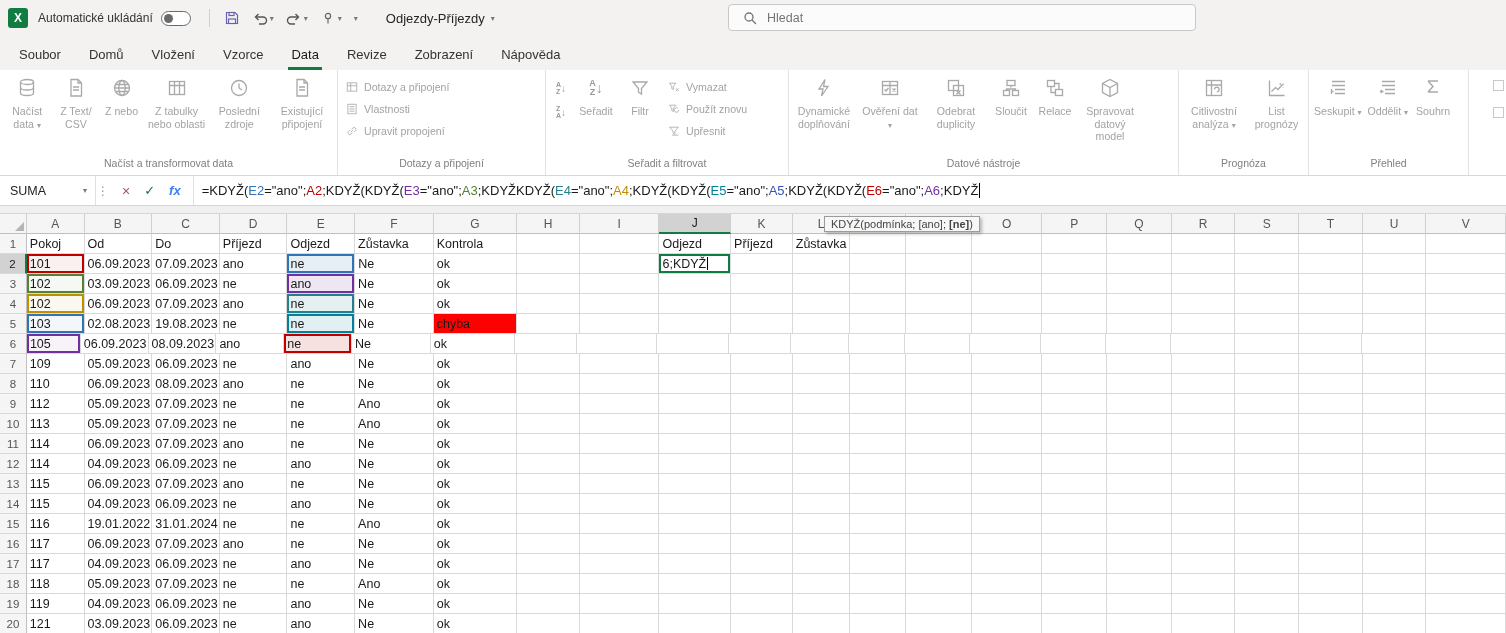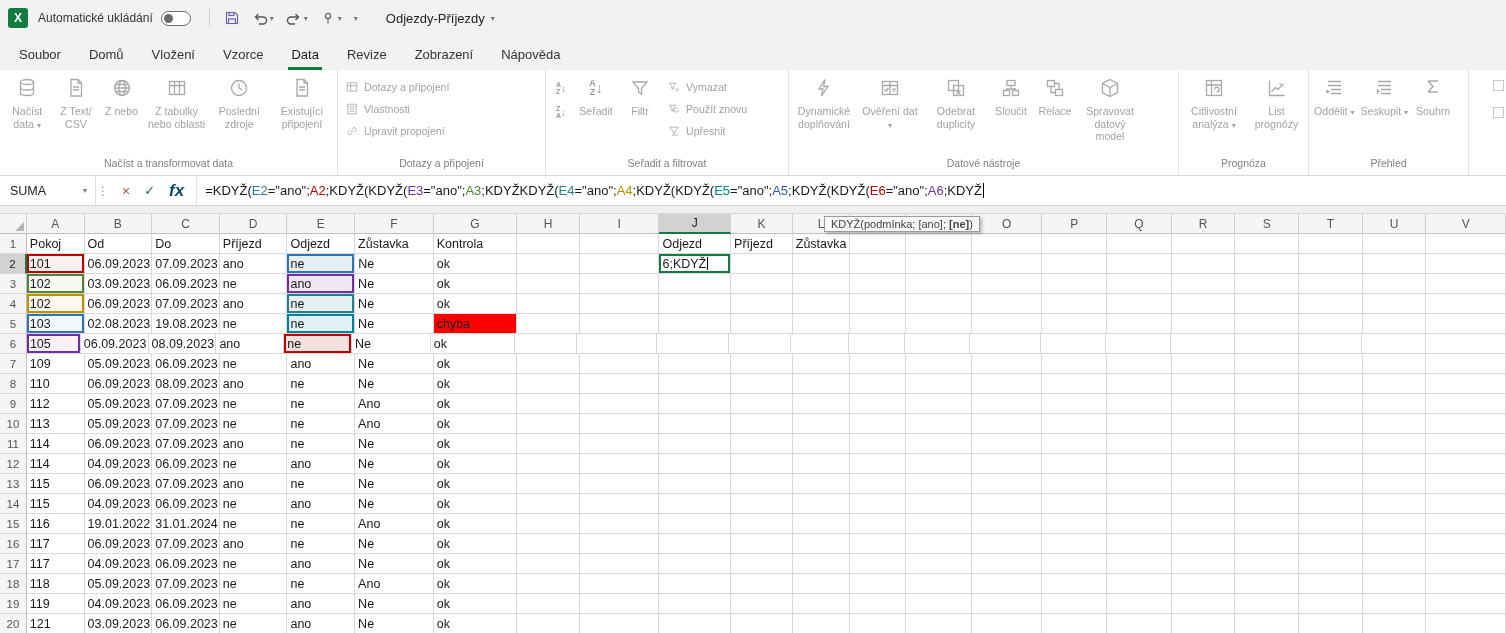--- a/index.html
+++ b/index.html
@@ -51,21 +51,21 @@
   .redge span { border:1px solid #c9c9c9; width:11px; height:11px; display:block; }
 
   
   .fbar { height:30px; background:#fff; border-bottom:1px solid #d4d4d4; display:flex; align-items:stretch; }
   .namebox { width:96px; display:flex; align-items:center; justify-content:space-between; padding:0 8px 0 10px;
     font-size:12.5px; color:#222; border-right:1px solid #e0e0e0; }
   .fhandle { width:14px; display:flex; align-items:center; justify-content:center; color:#9a9a9a; font-size:12px; }
   .fbtns { display:flex; align-items:center; gap:14px; padding:0 12px; border-right:1px solid #e0e0e0; }
   .fb-x { color:#9b5a55; font-size:14px; }
   .fb-check { color:#1e7145; font-size:13px; }
-  .fb-fx { color:#0c4a6e; font-size:17px; font-style:italic; font-weight:bold; }
+  .fb-fx { color:#3b82f6; font-size:13px; font-style:italic; font-weight:bold; }
   .fx-input { flex:1; display:flex; align-items:center; font-size:13px; padding-left:8px; white-space:pre; overflow:hidden; }
   .icaret { width:1px; height:15px; background:#000; display:inline-block; margin-left:1px; }
 
   .gap { height:8px; background:#f0f0f0; border-bottom:1px solid #d6d6d6; }
 
   
   .grid { position:relative; width:1506px; overflow:hidden; font-size:12.5px; color:#1a1a1a; }
   .hrow { display:flex; height:20px; }
   .hcell { background:#f5f5f5; border-right:1px solid #d0d0d0; border-bottom:1px solid #c0c0c0;
     display:flex; align-items:center; justify-content:center; font-size:12px; color:#555; }
@@ -121,20 +121,27 @@
         <path d="M8 8.5 V13.5" stroke="#666" stroke-width="1.2"></path>
       </svg>
     <span class="chev">▾</span>
   </div>
   <div class="tb-btn">
     <span class="chev">▾</span>
   </div>
   <div class="filename">
     <span>Odjezdy-Příjezdy</span>
     <span class="chev">▾</span>
+  </div>
+  <div class="searchbox">
+    <svg width="14" height="14" viewBox="0 0 14 14">
+        <circle cx="6" cy="6" r="4" fill="none" stroke="#757575" stroke-width="1.3"></circle>
+        <path d="M9 9 L13 13" stroke="#757575" stroke-width="1.3"></path>
+      </svg>
+    <span>Hledat</span>
   </div>
 </div>
 
 <div class="tabsrow">
     <div class="rtab">Soubor</div>
     <div class="rtab">Domů</div>
     <div class="rtab">Vložení</div>
     <div class="rtab">Vzorce</div>
     <div class="rtab active">Data</div>
     <div class="rtab">Revize</div>
@@ -391,33 +398,33 @@
         </div>
       </div>
       <div class="glabel">Prognóza</div>
     </div>
     <div class="rgroup g6">
       <div class="btns">
         <div class="btn-large">
           <span class="ic">
             <svg width="22" height="22" viewBox="0 0 22 22" fill="none" stroke="#a9a9a9" stroke-width="1.3">
               <path d="M5 4.5 h13 M5 8.5 h13 M8 12.5 h10 M8 16.5 h10"></path>
+              <path d="M4.5 12 v5 M4.5 14.5 h2"></path>
+            </svg>
+          </span>
+          <span class="blabel">Seskupit <span class="caret">▾</span></span>
+        </div>
+        <div class="btn-large">
+          <span class="ic">
+            <svg width="22" height="22" viewBox="0 0 22 22" fill="none" stroke="#a9a9a9" stroke-width="1.3">
+              <path d="M5 4.5 h13 M5 8.5 h13 M8 12.5 h10 M8 16.5 h10"></path>
               <path d="M3.5 14.5 h3 M5 13 l-1.5 1.5 L5 16"></path>
             </svg>
           </span>
           <span class="blabel">Oddělit <span class="caret">▾</span></span>
-        </div>
-        <div class="btn-large">
-          <span class="ic">
-            <svg width="22" height="22" viewBox="0 0 22 22" fill="none" stroke="#a9a9a9" stroke-width="1.3">
-              <path d="M5 4.5 h13 M5 8.5 h13 M8 12.5 h10 M8 16.5 h10"></path>
-              <path d="M4.5 12 v5 M4.5 14.5 h2"></path>
-            </svg>
-          </span>
-          <span class="blabel">Seskupit <span class="caret">▾</span></span>
         </div>
         <div class="btn-large">
           <span class="ic">
             <svg width="22" height="22" viewBox="0 0 22 22" fill="none" stroke="#a9a9a9" stroke-width="1.3">
               <path d="M6 4 h10 M6 4 l5 5.5 L6 15 M6 15 h10" stroke-width="1.5"></path>
             </svg>
           </span>
           <span class="blabel">Souhrn</span>
         </div>
       </div>

